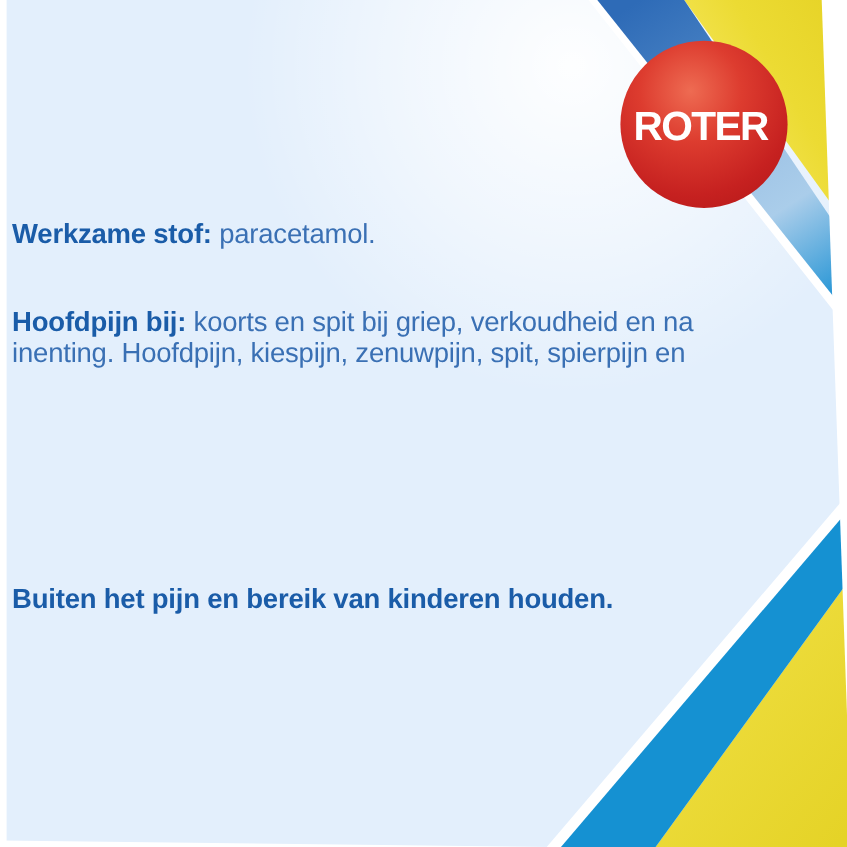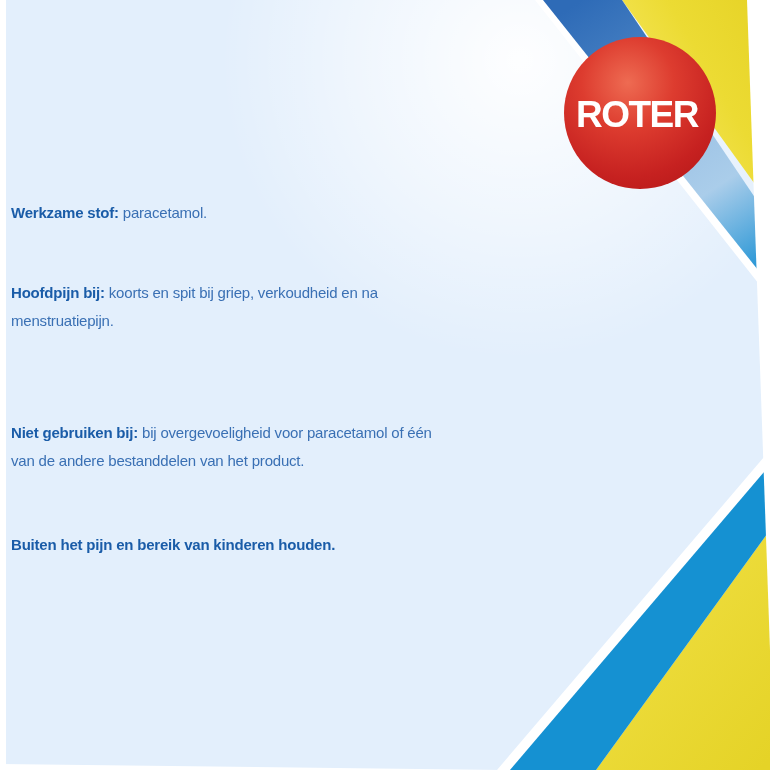--- a/index.html
+++ b/index.html
@@ -28,21 +28,21 @@
     height: 770px;
   }
   .sec {
     position: absolute;
     left: 11px;
     white-space: nowrap;
   }
   .line {
     height: 28px;
     line-height: 28px;
-    font-size: 15px;
+    font-size: 25px;
     letter-spacing: -0.2px;
     color: #3a70b4;
   }
   .lbl {
     font-weight: bold;
     color: #1a5ca8;
   }
   .logo-text {
     font-family: "Liberation Sans", sans-serif;
     font-weight: bold;
@@ -116,30 +116,23 @@
         <span class="lbl">Werkzame stof:</span>
         <span>paracetamol.</span>
       </div>
     </div>
 
     <div class="sec" style="top:279px">
       <div class="line">
         <span class="lbl">Hoofdpijn bij:</span>
         <span>koorts en spit bij griep, verkoudheid en na</span>
       </div>
-      <div class="line">menstruatiepijn.</div>
+      <div class="line">inenting. Hoofdpijn, kiespijn, zenuwpijn, spit, spierpijn en</div>
     </div>
 
-    <div class="sec" style="top:419px">
-      <div class="line">
-        <span class="lbl">Niet gebruiken bij:</span>
-        <span>bij overgevoeligheid voor paracetamol of één</span>
-      </div>
-      <div class="line">van de andere bestanddelen van het product.</div>
-    </div>
 
     <div class="sec" style="top:531px">
       <div class="line">
         <span class="lbl">Buiten het pijn en bereik van kinderen houden.</span>
       </div>
     </div>
 
   </div>
 </div>
 

